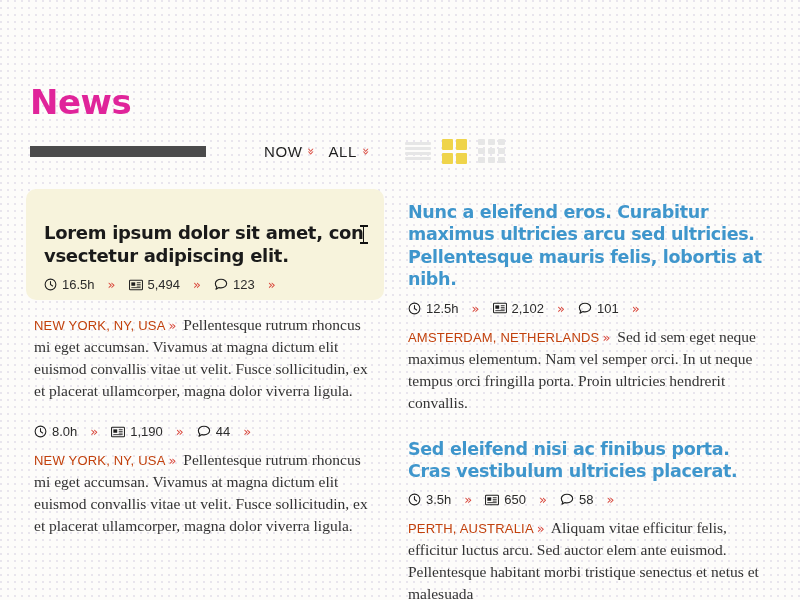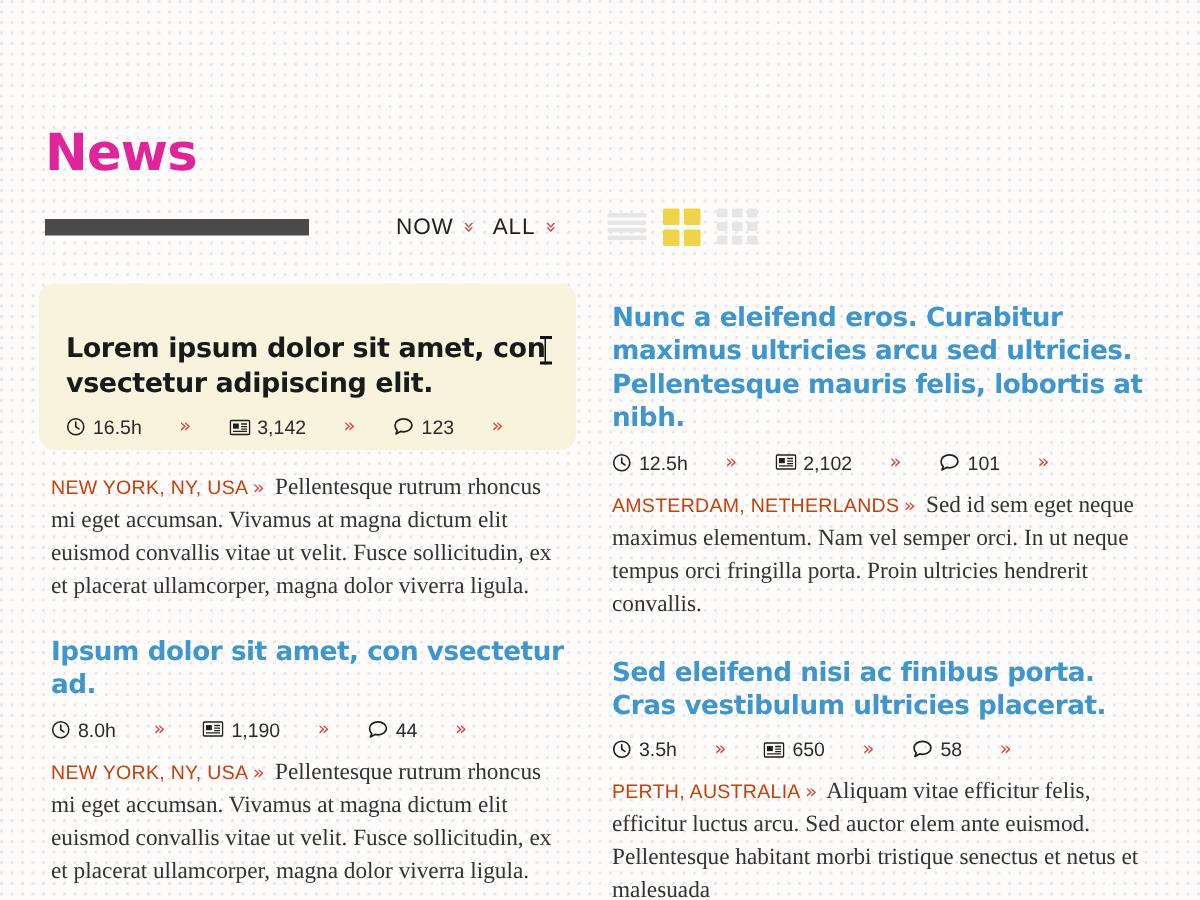--- a/index.html
+++ b/index.html
@@ -169,21 +169,21 @@
     cursor: pointer;
   }
   .article.featured .headline {
     color: #1a1a1a;
     font-size: 18px;
   }
 
   .meta {
     display: flex;
     align-items: center;
-    gap: 23px;
+    gap: 11px;
     margin-top: 10px;
     font-family: "Liberation Sans", sans-serif;
     font-size: 13px;
     color: #2b2b2b;
     flex-wrap: wrap;
   }
   .meta-item {
     display: inline-flex;
     align-items: center;
     gap: 5px;
@@ -318,41 +318,40 @@
           </span>
           <span class="meta-sep">»</span>
           <span class="meta-item">
             <span class="meta-icon">
               <svg width="14" height="12" viewBox="0 0 18 14">
                   <rect x="0.7" y="1" width="16.6" height="12" rx="1" fill="none" stroke="#1f1f1f" stroke-width="1.3"></rect>
                   <rect x="3" y="3.6" width="5" height="4.4" fill="#1f1f1f"></rect>
                   <path d="M10 4h5M10 6.2h5M10 8.4h5M3 10.4h12" stroke="#1f1f1f" stroke-width="1.1"></path>
                 </svg>
             </span>
-            <span>3,142</span>
+            <span>5,494</span>
           </span>
           <span class="meta-sep">»</span>
           <span class="meta-item">
             <span class="meta-icon">
               <svg width="14" height="13" viewBox="0 0 16 15">
                   <path d="M8 1.4c3.6 0 6.5 2.2 6.5 5s-2.9 5-6.5 5c-0.8 0-1.6-0.1-2.3-0.3L2.2 13l1-2.6C1.9 9.5 1.5 8.3 1.5 6.4c0-2.8 2.9-5 6.5-5z" fill="none" stroke="#1f1f1f" stroke-width="1.3" stroke-linejoin="round"></path>
                 </svg>
             </span>
             <span>123</span>
           </span>
           <span class="meta-sep">»</span>
         </div>
       </div>
 
       <div class="body-text" style="margin-top:14px; padding-left:4px;">
         <span class="dateline">NEW YORK, NY, USA</span><span class="dateline-sep">»</span> <span>Pellentesque rutrum rhoncus mi eget accumsan. Vivamus at magna dictum elit euismod convallis vitae ut velit. Fusce sollicitudin, ex et placerat ullamcorper, magna dolor viverra ligula.</span>
       </div>
 
       <div class="article" style="margin-top:22px; padding-left:4px;">
-        <div class="headline">Ipsum dolor sit amet, con vsectetur ad.</div>
 
         <div class="meta">
           <span class="meta-item">
             <span class="meta-icon">
               <svg width="13" height="13" viewBox="0 0 16 16">
                   <circle cx="8" cy="8" r="6.6" fill="none" stroke="#1f1f1f" stroke-width="1.3"></circle>
                   <path d="M8 4.2V8l2.6 1.8" stroke="#1f1f1f" stroke-width="1.3" fill="none" stroke-linecap="round"></path>
                 </svg>
             </span>
             <span>8.0h</span>

